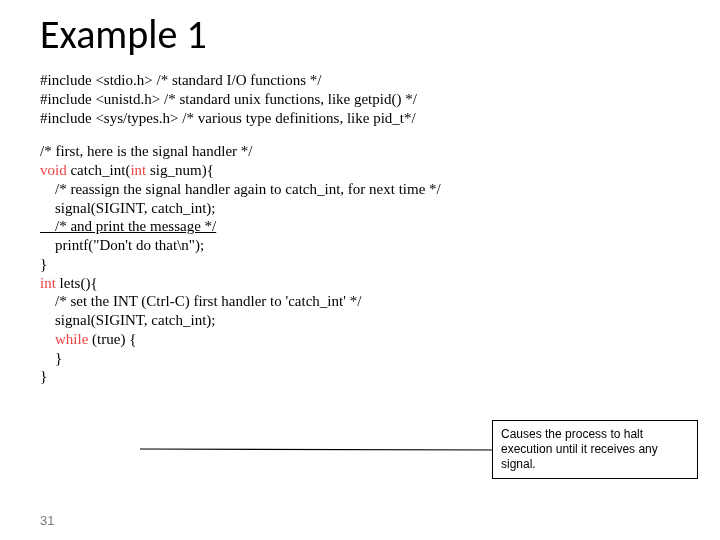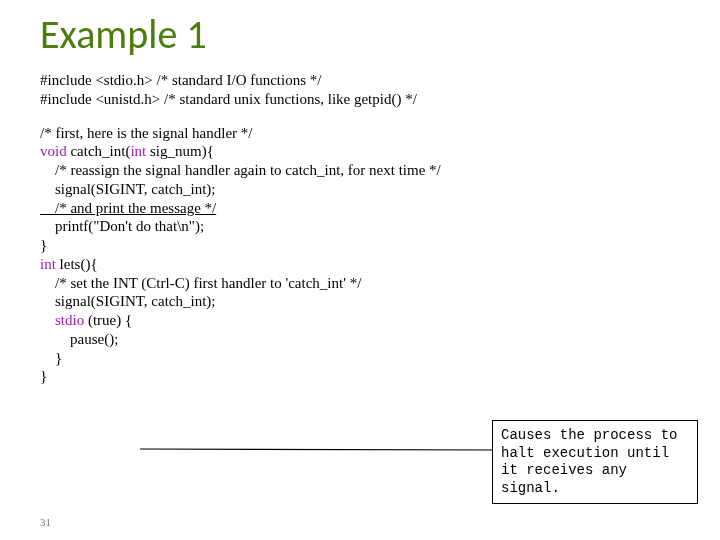--- a/index.html
+++ b/index.html
@@ -11,80 +11,80 @@
     font-family: "Times New Roman", Georgia, serif;
     position: relative;
     overflow: hidden;
   }
   .slide {
     padding: 10px 40px 10px 40px;
   }
   .title {
     font-family: "Calibri", "Segoe UI", sans-serif;
     font-size: 40px;
-    color: #4d7c0f;
+    color: #000000;
     margin: 0 0 12px 0;
     font-weight: 400;
   }
   .code {
     font-size: 15px;
     line-height: 1.25;
     color: #000;
   }
-  .kw { color: #a21caf; }
+  .kw { color: #ef4444; }
   .blank { height: 15px; }
   .page-num {
     position: absolute;
     left: 40px;
     bottom: 12px;
-    font-size: 11px;
+    font-size: 13px;
     color: #7a7a7a;
-    font-family: Liberation Serif, serif;
+    font-family: Liberation Sans, sans-serif;
   }
   .callout {
     position: absolute;
     right: 22px;
     top: 420px;
     width: 188px;
     border: 1px solid #000;
     background: #fff;
-    font-family: Liberation Mono, monospace;
-    font-size: 14px;
+    font-family: Liberation Sans, sans-serif;
+    font-size: 12px;
     padding: 6px 8px;
     line-height: 1.25;
   }
   .arrow-svg {
     position: absolute;
     left: 0;
     top: 0;
     pointer-events: none;
   }
 </style>
 </head>
 <body>
 
 <div class="slide">
   <h1 class="title">Example 1</h1>
 
   <div class="code">
     <div>#include &lt;stdio.h&gt;      /* standard I/O functions */</div>
     <div>#include &lt;unistd.h&gt;    /* standard unix functions, like getpid() */</div>
+    <div>#include &lt;sys/types.h&gt; /* various type definitions, like pid_t*/</div>
     <div class="blank"></div>
     <div>/* first, here is the signal handler */</div>
     <div><span class="kw">void</span><span> catch_int(</span><span class="kw">int</span><span> sig_num){</span></div>
     <div style="white-space:pre;">    /* reassign the signal handler again to catch_int, for next time */</div>
     <div style="white-space:pre;">    signal(SIGINT, catch_int);</div>
     <div style="white-space:pre;text-decoration:underline;">    /* and print the message */</div>
     <div style="white-space:pre;">    printf("Don't do that\n");</div>
     <div>}</div>
     <div><span class="kw">int</span><span> lets(){</span></div>
     <div style="white-space:pre;">    /* set the INT (Ctrl-C) first handler to 'catch_int' */</div>
     <div style="white-space:pre;">    signal(SIGINT, catch_int);</div>
-    <div style="white-space:pre;"><span>    </span><span class="kw">stdio</span><span> (true) {</span></div>
-    <div style="white-space:pre;">        pause();</div>
+    <div style="white-space:pre;"><span>    </span><span class="kw">while</span><span> (true) {</span></div>
     <div style="white-space:pre;">    }</div>
     <div>}</div>
   </div>
 </div>
 
 <svg class="arrow-svg" width="720" height="540">
   <defs>
     <marker id="arrowhead" markerWidth="8" markerHeight="6" refX="7" refY="3" orient="auto">
       <polygon points="0 0, 8 3, 0 6" fill="#000"></polygon>
     </marker>

